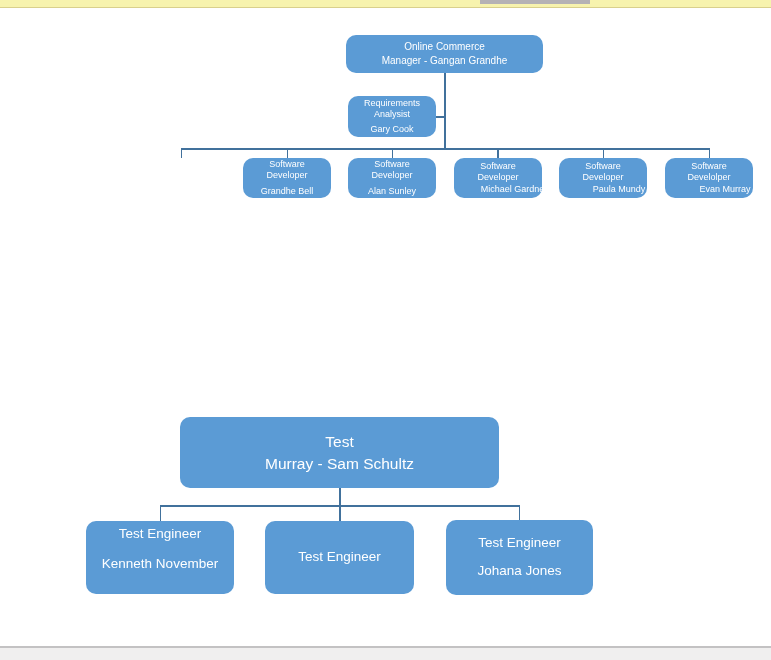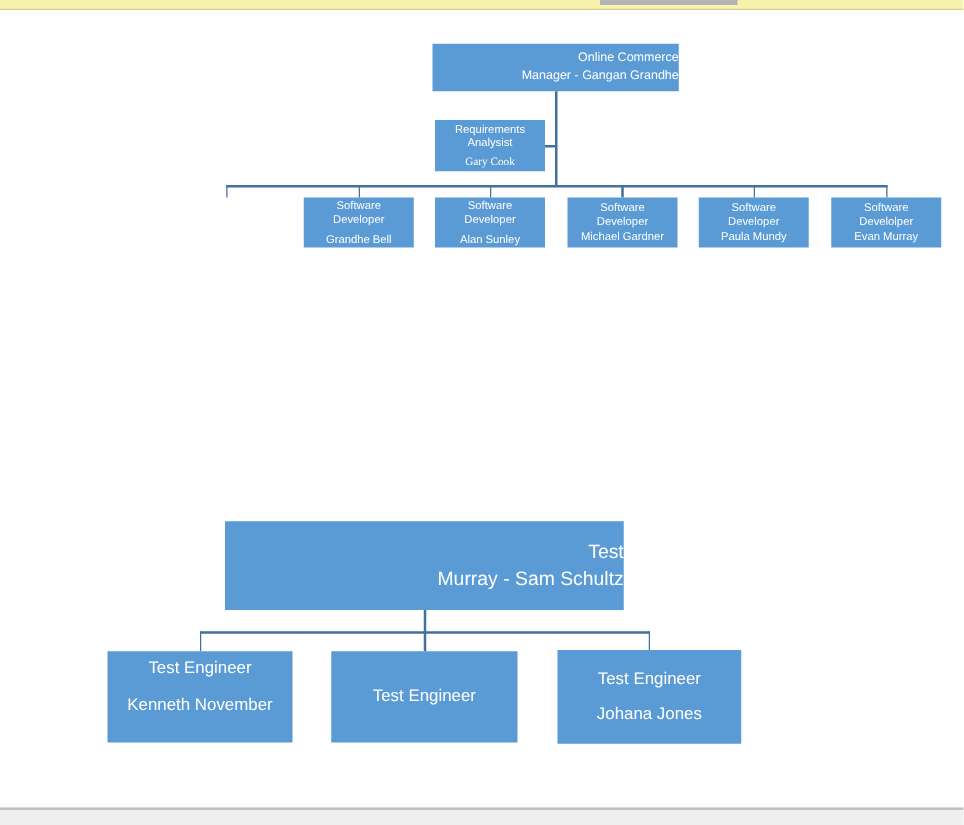--- a/index.html
+++ b/index.html
@@ -27,32 +27,33 @@
     border-top: 2px solid var(--bottom-strip-border-color, #c3c2c3);
     box-sizing: border-box;
   }
 
   
   .org-box {
     position: absolute;
     background: var(--box-fill, #5b9bd5);
     color: var(--box-text, #ffffff);
     display: flex; flex-direction: column;
-    align-items: flex-end; justify-content: center;
+    align-items: center; justify-content: center;
     text-align: center;
     box-sizing: border-box;
     white-space: pre-line;
     line-height: 1.25;
+    border-radius: 10px;
   }
   .org-box .role, .org-box .name { display: block; width: 100%; }
 
   .dev-root  { left: 346px; top: 35px;  width: 197px; height: 38px; font-size: 10px; }
   .dev-root .line2 { margin-top: 2px; }
   .req-box   { left: 348px; top: 96px;  width: 88px;  height: 41px; font-size: 9px; }
-  .req-box .name { margin-top: 4px; font-family: Liberation Serif, serif; }
+  .req-box .name { margin-top: 4px; }
   .dev-member { top: 158px; width: 88px; height: 40px; font-size: 9px; }
   .dev-member .name { margin-top: 4px; }
   .m1 { left: 137px; } .m2 { left: 243px; } .m3 { left: 348px; }
   .m4 { left: 454px; } .m5 { left: 559px; } .m6 { left: 665px; }
   .m4 .name, .m5 .name, .m6 .name { margin-top: 1px; padding-left: 32px; }
 
   .test-root { left: 180px; top: 417px; width: 319px; height: 71px; font-size: 15.5px; }
   .test-root .line2 { margin-top: 3px; }
   .test-member { width: 148px; height: 73px; font-size: 13.5px; }
   .t1 { left: 86px;  top: 521px; justify-content: flex-start; padding-top: 5px; }

